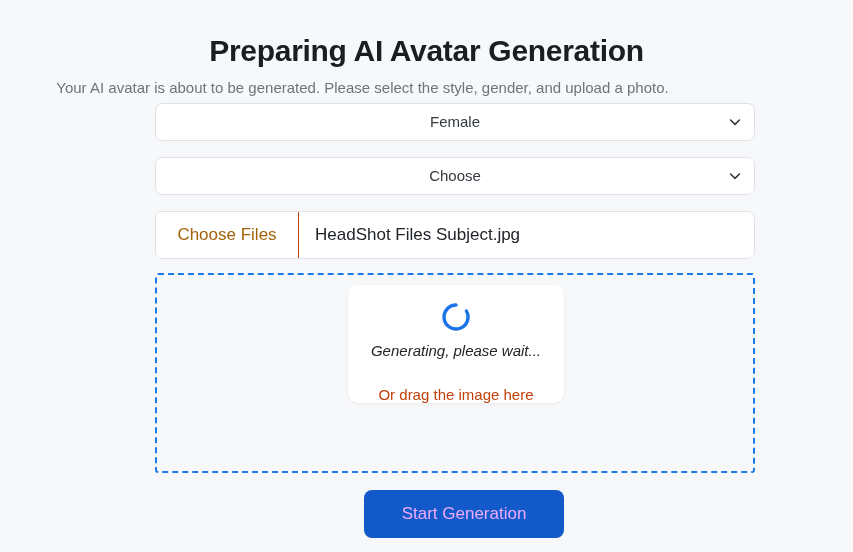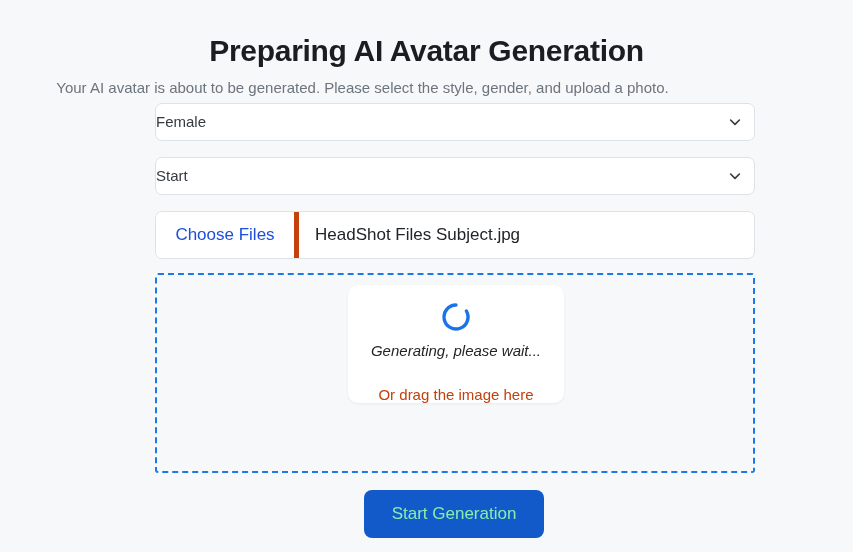--- a/index.html
+++ b/index.html
@@ -63,20 +63,21 @@
   .select-field.gender { top: 103px; }
   .select-field.style  { top: 157px; }
 
   .select-value {
     position: absolute;
     left: 0;
     top: 0;
     width: 100%;
     height: 36px;
     line-height: 36px;
+    text-align: center;
     font-size: 15px;
     color: #343a40;
   }
   .chevron-down-icon {
     position: absolute;
     right: 12px;
     top: 11px;
     width: 14px;
     height: 14px;
   }
@@ -89,22 +90,22 @@
     display: flex;
     align-items: stretch;
     overflow: hidden;
   }
   .choose-files-button {
     width: 143px;
     display: flex;
     align-items: center;
     justify-content: center;
     font-size: 17px;
-    color: #1d4ed8;
-    border-right: 5px solid #c2410c;
+    color: #a16207;
+    border-right: 1px solid #c2410c;
     background: #ffffff;
     cursor: pointer;
   }
   .file-name {
     flex: 1;
     display: flex;
     align-items: center;
     padding-left: 16px;
     font-size: 17px;
     color: #212529;
@@ -165,26 +166,26 @@
     line-height: 20px;
     color: #212529;
     font-style: italic;
   }
 
   
   .start-button {
     position: absolute;
     left: 364px;
     top: 490px;
-    width: 180px;
+    width: 200px;
     height: 48px;
     background: #1259ca;
     border: none;
     border-radius: 8px;
-    color: #86efac;
+    color: #f0abfc;
     font-family: "Liberation Sans", sans-serif;
     font-size: 17px;
     cursor: pointer;
   }
 </style>
 </head>
 <body>
 
 <div class="page">
 
@@ -194,21 +195,21 @@
   <div class="control select-field gender">
     <span class="select-value">Female</span>
     <span class="chevron-down-icon">
       <svg width="14" height="14" viewBox="0 0 14 14" fill="none" xmlns="http://www.w3.org/2000/svg">
         <path d="M2.6 5 L7 9.4 L11.4 5" stroke="#343a40" stroke-width="1.6" stroke-linecap="round" stroke-linejoin="round"></path>
       </svg>
     </span>
   </div>
 
   <div class="control select-field style">
-    <span class="select-value">Start</span>
+    <span class="select-value">Choose</span>
     <span class="chevron-down-icon">
       <svg width="14" height="14" viewBox="0 0 14 14" fill="none" xmlns="http://www.w3.org/2000/svg">
         <path d="M2.6 5 L7 9.4 L11.4 5" stroke="#343a40" stroke-width="1.6" stroke-linecap="round" stroke-linejoin="round"></path>
       </svg>
     </span>
   </div>
 
   <div class="control file-field">
     <div class="choose-files-button">Choose Files</div>
     <div class="file-name">HeadShot Files Subject.jpg</div>

